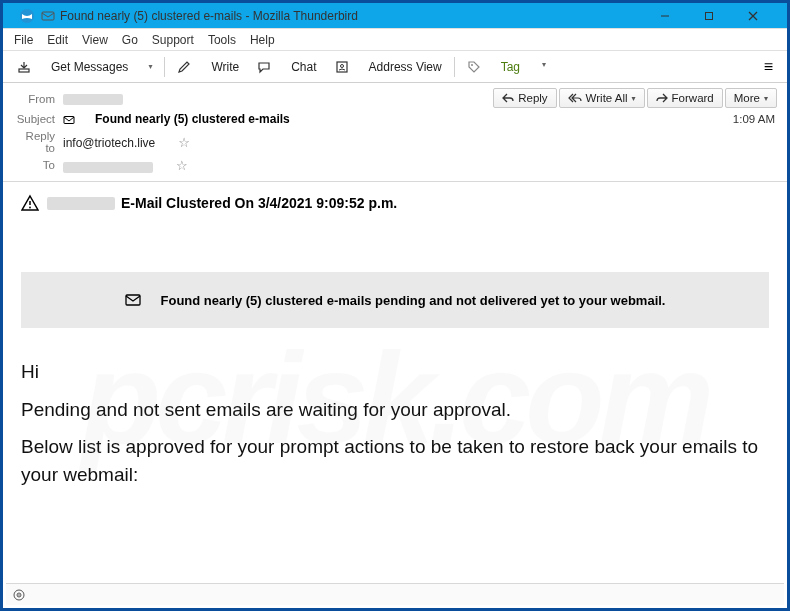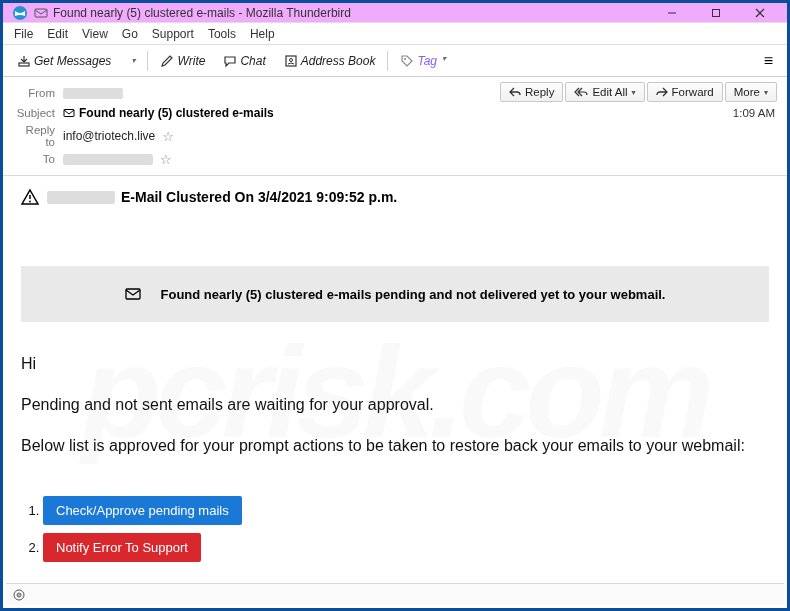--- a/index.html
+++ b/index.html
@@ -1,62 +1,62 @@
 <!DOCTYPE html>
 <html><head>
 <meta charset="utf-8">
 <style>
 * { margin: 0; padding: 0; box-sizing: border-box; font-family: -apple-system, "Segoe UI", Tahoma, sans-serif; }
 body { width: 790px; height: 611px; background: #f0f0f0; position: relative; overflow: hidden; }
 
 .outer-border { border: 3px solid #0a4e9b; width: 790px; height: 611px; background: #fff; position: relative; }
 
-.titlebar { height: 20px; background: #f0abfc; display: flex; align-items: center; padding: 0 5px; border-bottom: 1px solid #e0e0e0; }
+.titlebar { height: 26px; background: #0ea5e9; display: flex; align-items: center; padding: 0 12px; border-bottom: 1px solid #e0e0e0; }
 .titlebar .app-icon { width: 16px; height: 16px; margin: 0 4px; }
 .titlebar .tab-icon { width: 14px; height: 14px; margin: 0 2px; }
 .titlebar .title-text { font-size: 12px; color: #333; margin-left: 3px; flex: 1; }
 .titlebar .win-controls { display: flex; gap: 0; }
 .titlebar .win-btn { width: 44px; height: 28px; display: flex; align-items: center; justify-content: center; font-size: 13px; color: #333; }
 
 .menubar { height: 22px; display: flex; align-items: center; padding: 0 4px; gap: 0; border-bottom: 1px solid #e0e0e0; }
 .menubar .menu-item { font-size: 12px; color: #333; padding: 2px 7px; }
 
 .toolbar { height: 32px; display: flex; align-items: center; padding: 0 6px; gap: 2px; border-bottom: 1px solid #d0d0d0; }
-.tool-btn { display: flex; gap: 3px; padding: 4px 8px; font-size: 12px; color: #222; border-radius: 2px; font-style: italic; }
+.tool-btn { display: flex; gap: 20px; padding: 4px 8px; font-size: 12px; color: #222; border-radius: 2px; }
 .tool-sep { width: 1px; height: 20px; background: #d0d0d0; margin: 0 2px; }
 .tool-icon { width: 14px; height: 14px; display: inline-flex; align-items: center; justify-content: center; }
 .dropdown-caret { font-size: 8px; color: #666; margin-left: 2px; }
 .toolbar-spacer { flex: 1; }
 .hamburger { font-size: 16px; padding: 4px 8px; }
 
 .headers { padding: 6px 10px 4px 10px; font-size: 12px; position: relative; }
 .header-row { display: flex; align-items: center; min-height: 20px; padding: 1px 0; }
 .header-label { width: 50px; text-align: right; color: #777; font-size: 11.5px; padding-right: 8px; }
-.header-value { flex: 1; color: #222; font-size: 12px; display: flex; align-items: center; gap: 4px; }
+.header-value { flex: 1; color: #222; font-size: 12px; display: flex; align-items: flex-end; gap: 20px; }
 .header-value.bold { font-weight: 700; color: #000; }
 .env-mini { width: 12px; height: 12px; }
 .star { color: #888; font-size: 13px; margin-left: 3px; }
 .redact { display: inline-block; height: 11px; background: #ddd; border-radius: 2px; }
 
 .action-buttons { position: absolute; top: 5px; right: 10px; display: flex; gap: 2px; text-align: right; }
 .act-btn { border: 1px solid #c8c8c8; background: linear-gradient(#fdfdfd,#f0f0f0); padding: 3px 8px; font-size: 11.5px; color: #222; display: flex; align-items: center; gap: 4px; border-radius: 2px; }
 .act-btn .caret { font-size: 8px; color: #555; }
 .time-label { position: absolute; right: 12px; top: 30px; font-size: 11.5px; color: #333; }
 
 .body-divider { height: 1px; background: #d8d8d8; margin-top: 2px; }
 
 .mail-body { padding: 12px 18px 10px 18px; height: 432px; overflow: hidden; position: relative; }
 .warn-row { display: flex; align-items: center; gap: 8px; margin-bottom: 20px; }
 .warn-icon { font-size: 16px; }
 .warn-text { font-weight: 700; font-size: 14px; color: #000; display: flex; align-items: center; gap: 6px; }
 
 .banner { background: #e9e9e9; padding: 20px 10px; text-align: center; margin: 60px 0 30px 0; font-size: 13px; font-weight: 700; color: #000; display: flex; align-items: center; justify-content: center; gap: 20px; }
 .banner .env { width: 16px; height: 16px; }
 
-.body-text { font-size: 16px; color: #111; margin: 18px 0; line-height: 1.45; }
+.body-text { font-size: 19px; color: #111; margin: 10px 0; line-height: 1.45; }
 
 .action-list { margin: 38px 0 0 22px; }
 .action-list li { font-size: 13px; color: #111; margin: 8px 0; }
 .pill { display: inline-block; color: #fff; padding: 7px 13px; font-size: 13px; border-radius: 2px; }
 .pill.blue { background: #1a78d6; }
 .pill.red { background: #d9272e; }
 
 .statusbar { position: absolute; left: 3px; right: 3px; bottom: 3px; height: 22px; border-top: 1px solid #d8d8d8; background: #fafafa; display: flex; align-items: center; padding: 0 6px; }
 .status-icon { font-size: 12px; color: #555; }
 
@@ -145,31 +145,31 @@
       <span>Chat</span>
     </div>
     <div class="tool-btn">
       <span class="tool-icon">
         <svg viewBox="0 0 14 14">
             <rect x="2" y="2" width="10" height="10" fill="none" stroke="#333" stroke-width="1.2"></rect>
             <circle cx="7" cy="6" r="1.5" fill="none" stroke="#333" stroke-width="1"></circle>
             <path d="M4 10 Q7 8 10 10" fill="none" stroke="#333" stroke-width="1"></path>
           </svg>
       </span>
-      <span>Address Book</span>
+      <span>Address View</span>
     </div>
     <div class="tool-sep"></div>
     <div class="tool-btn">
       <span class="tool-icon">
         <svg viewBox="0 0 14 14">
             <path d="M2 2 H7 L12 7 L7 12 L2 7 Z" fill="none" stroke="#888" stroke-width="1.2"></path>
             <circle cx="5" cy="5" r="1" fill="#888"></circle>
           </svg>
       </span>
-      <span style="color:#8b5cf6">Tag</span>
+      <span style="color:#4d7c0f">Tag</span>
       <span class="dropdown-caret">▾</span>
     </div>
     <div class="toolbar-spacer"></div>
     <div class="hamburger">
       <span>≡</span>
     </div>
   </div>
 
   <div class="headers">
     <div class="action-buttons">
@@ -180,21 +180,21 @@
             </svg>
           </span>
         <span>Reply</span>
       </div>
       <div class="act-btn">
         <span>
             <svg width="14" height="10" viewBox="0 0 14 10">
               <path d="M5 1 L1 5 L5 9 M8 1 L4 5 L8 9 M4 5 H10 Q13 5 13 8" fill="none" stroke="#333" stroke-width="1.2"></path>
             </svg>
           </span>
-        <span>Edit All</span>
+        <span>Write All</span>
         <span class="caret">▾</span>
       </div>
       <div class="act-btn">
         <span>
             <svg width="12" height="10" viewBox="0 0 12 10">
               <path d="M7 1 L11 5 L7 9 M11 5 H4 Q1 5 1 8" fill="none" stroke="#333" stroke-width="1.3"></path>
             </svg>
           </span>
         <span>Forward</span>
       </div>
@@ -265,28 +265,20 @@
             <path d="M1 4 L8 9 L15 4" fill="none" stroke="#000" stroke-width="1.3"></path>
           </svg>
       </span>
       <span>Found nearly (5) clustered e-mails pending and not delivered yet to your webmail.</span>
     </div>
 
     <p class="body-text">Hi</p>
     <p class="body-text">Pending and not sent emails are waiting for your approval.</p>
     <p class="body-text">Below list is approved for your prompt actions to be taken to restore back your emails to your webmail:</p>
 
-    <ol class="action-list">
-      <li>
-        <span class="pill blue">Check/Approve pending mails</span>
-      </li>
-      <li>
-        <span class="pill red">Notify Error To Support</span>
-      </li>
-    </ol>
   </div>
 
   <div class="statusbar">
     <span class="status-icon">
       <svg width="14" height="14" viewBox="0 0 14 14">
           <circle cx="7" cy="7" r="2" fill="none" stroke="#555" stroke-width="1"></circle>
           <circle cx="7" cy="7" r="5" fill="none" stroke="#555" stroke-width="1"></circle>
           <circle cx="7" cy="7" r="0.8" fill="#555"></circle>
         </svg>
     </span>

